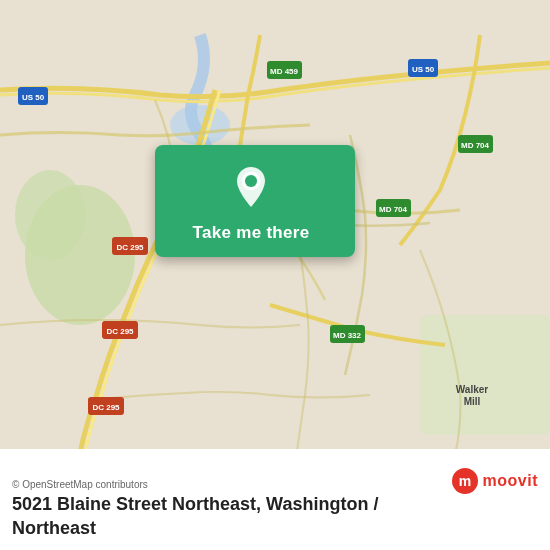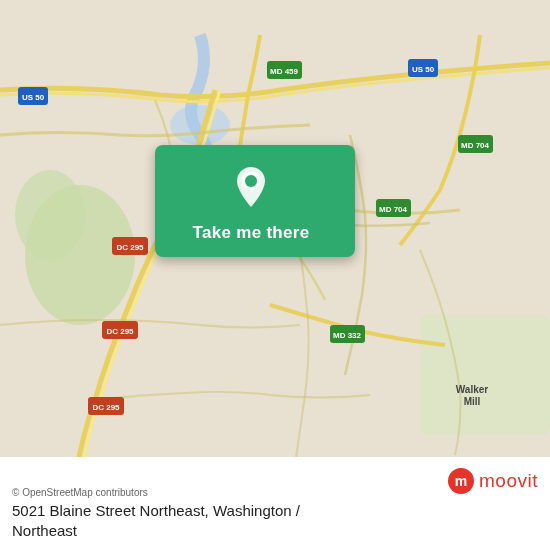--- a/index.html
+++ b/index.html
@@ -47,22 +47,22 @@
     }
 
     #copyright {
       font-size: 10px;
       color: #666;
       margin-bottom: 3px;
       margin-top: 22px;
     }
 
     #address {
-      font-size: 15px;
-      font-weight: normal;
+      font-size: 18px;
+      font-weight: bold;
       color: #222;
       line-height: 1.3;
     }
 
     
     #take-me-there-card {
       position: absolute;
       top: 145px;
       left: 155px;
       width: 200px;
@@ -101,22 +101,22 @@
       align-items: center;
       gap: 4px;
     }
 
     #moovit-icon {
       width: 28px;
       height: 28px;
     }
 
     #moovit-text {
-      font-size: 19px;
-      font-weight: normal;
+      font-size: 16px;
+      font-weight: bold;
       color: #e63329;
       letter-spacing: 0.5px;
     }
   </style>
 </head>
 <body>
 
 <div id="map-container">
 
   <div id="map-bg"></div>

